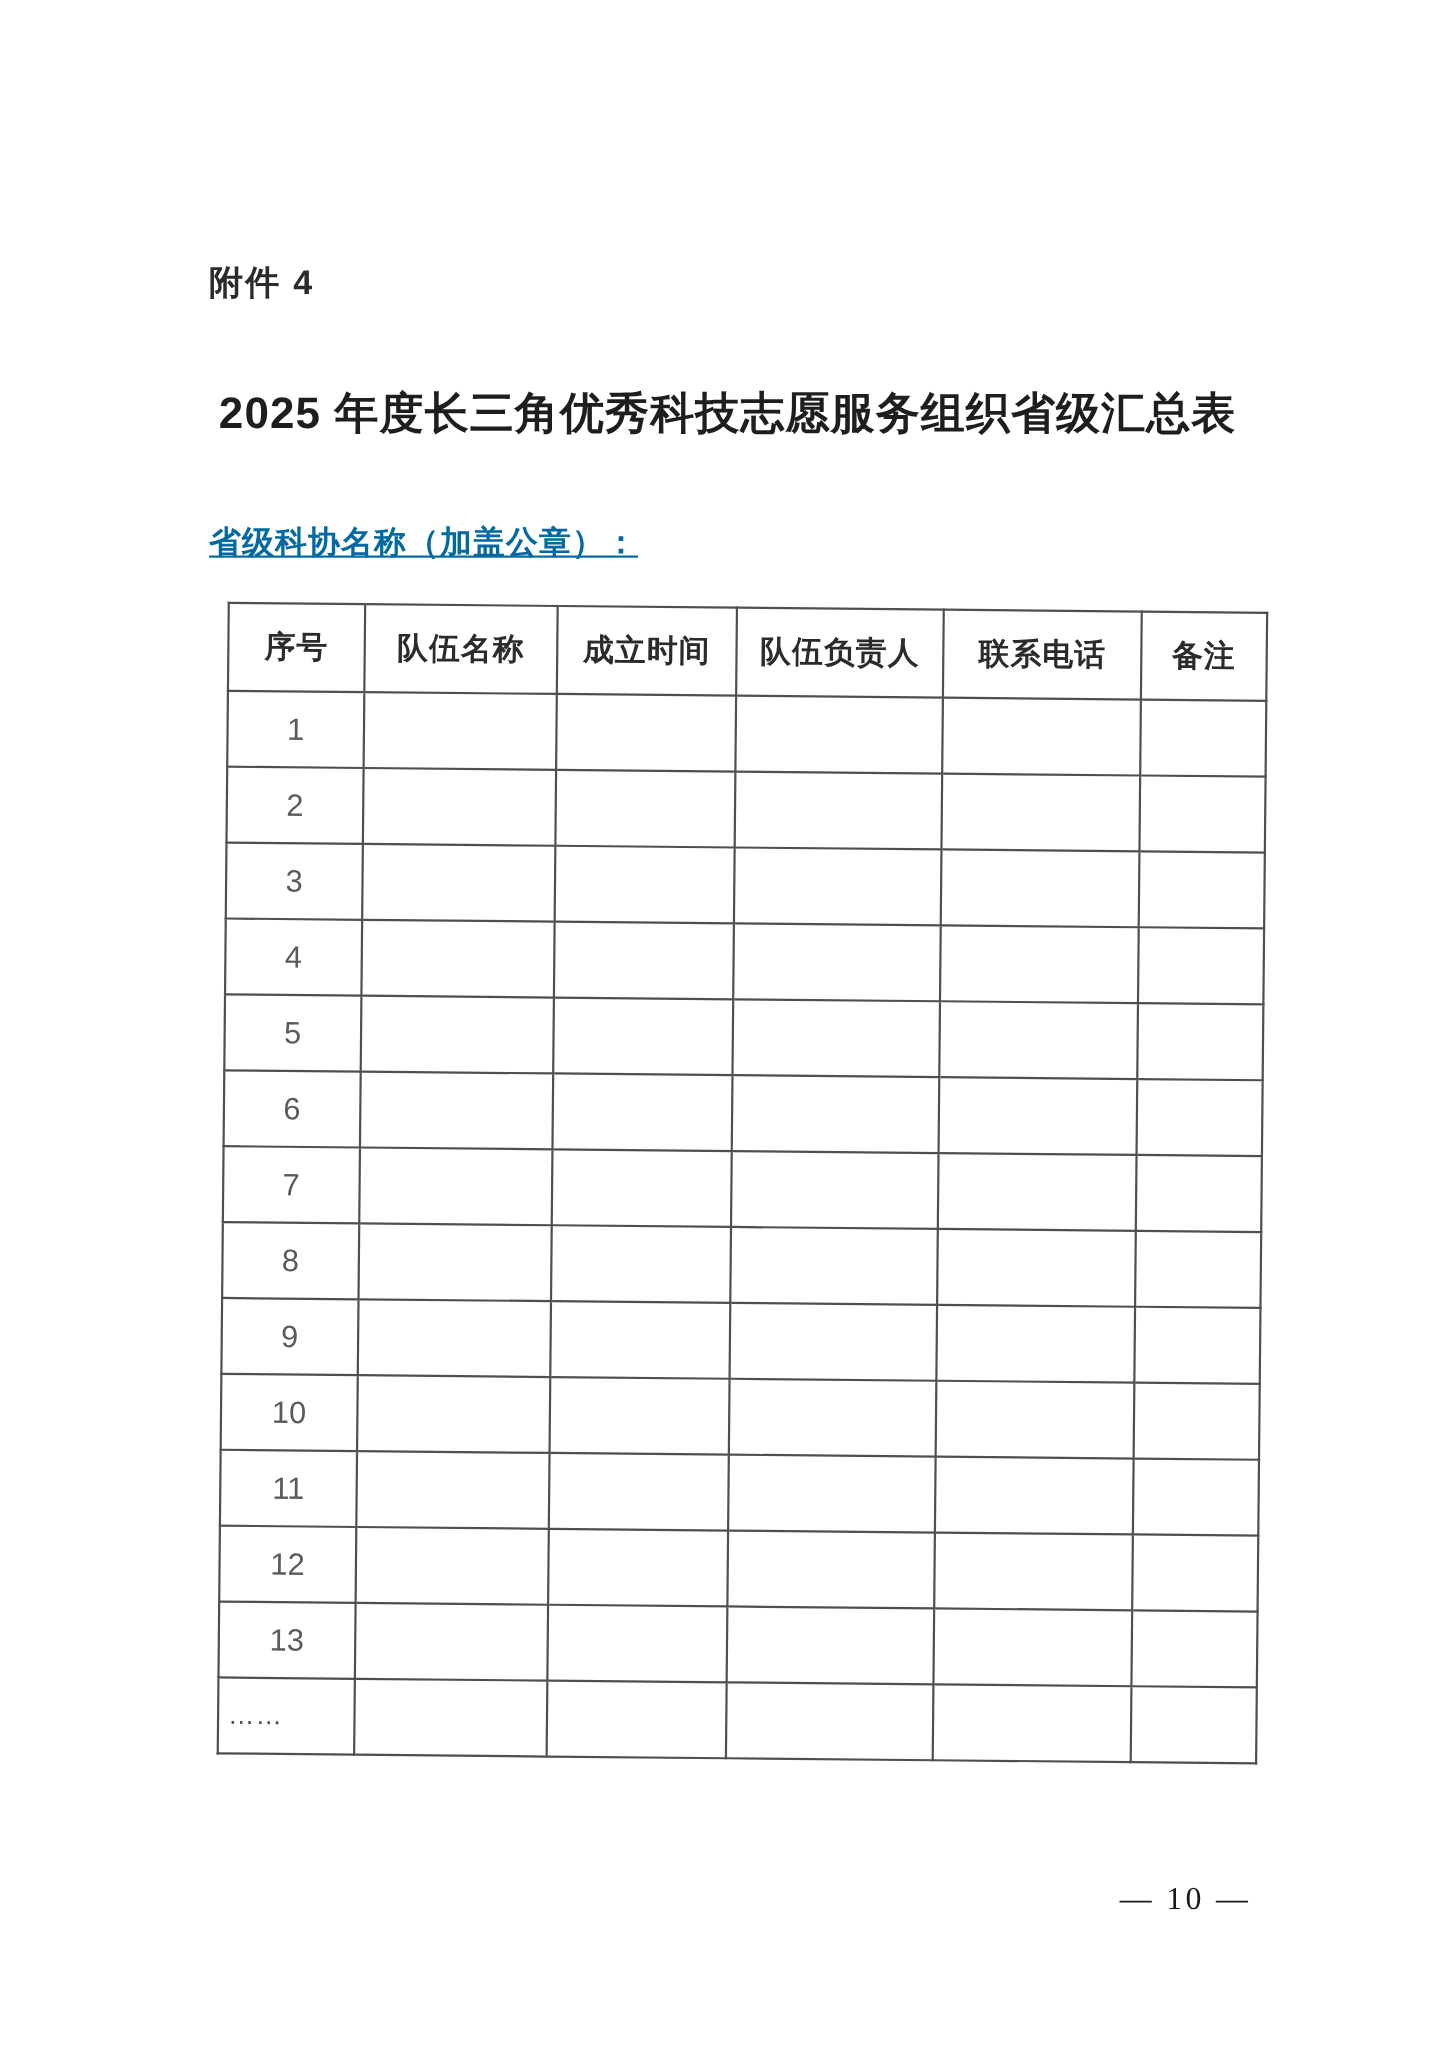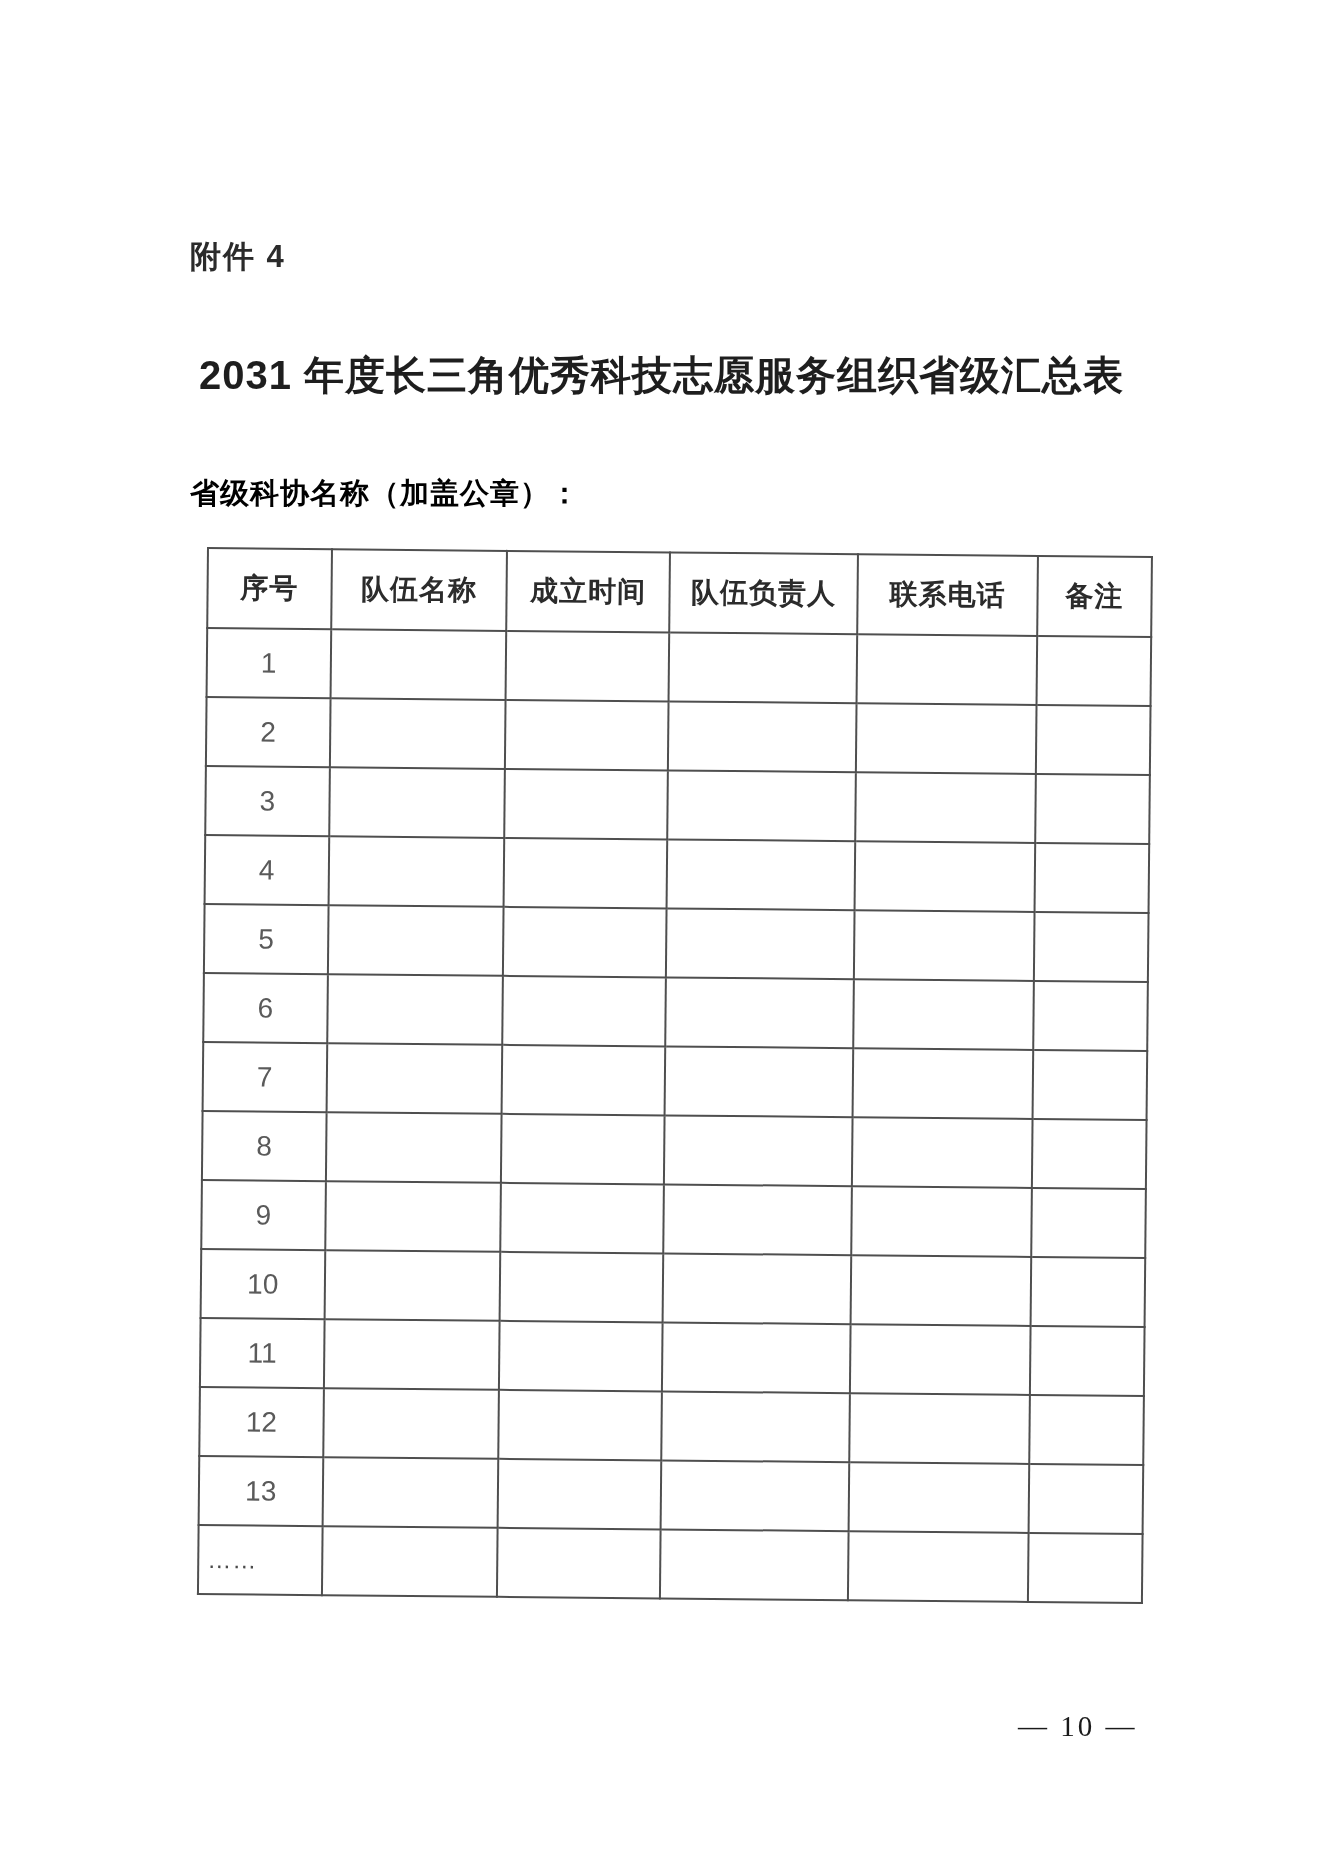--- a/index.html
+++ b/index.html
@@ -36,22 +36,23 @@
     font-weight: bold;
     color: #1e1e1e;
     letter-spacing: 1px;
   }
   .org-name-label {
     position: absolute;
     left: 190px;
     top: 474px;
     font-size: 29px;
     font-weight: bold;
-    color: #000000;
-    letter-spacing: 1px;
+    color: #0369a1;
+    letter-spacing: 1px;
+    text-decoration: underline;
   }
   .table-wrap {
     position: absolute;
     left: 207px;
     top: 547px;
     width: 946px;
     transform: rotate(0.55deg);
     transform-origin: 0 0;
   }
   table.summary {
@@ -99,21 +100,21 @@
     white-space: nowrap;
   }
 </style>
 </head>
 <body>
 
 <div class="page">
 
   <div class="attachment-label">附件 4</div>
 
-  <div class="doc-title">2031 年度长三角优秀科技志愿服务组织省级汇总表</div>
+  <div class="doc-title">2025 年度长三角优秀科技志愿服务组织省级汇总表</div>
 
   <div class="org-name-label">省级科协名称（加盖公章）：</div>
 
   <div class="table-wrap">
     <table class="summary">
       <colgroup>
         <col style="width:13.1%">
         <col style="width:18.6%">
         <col style="width:17.2%">
         <col style="width:20.0%">

